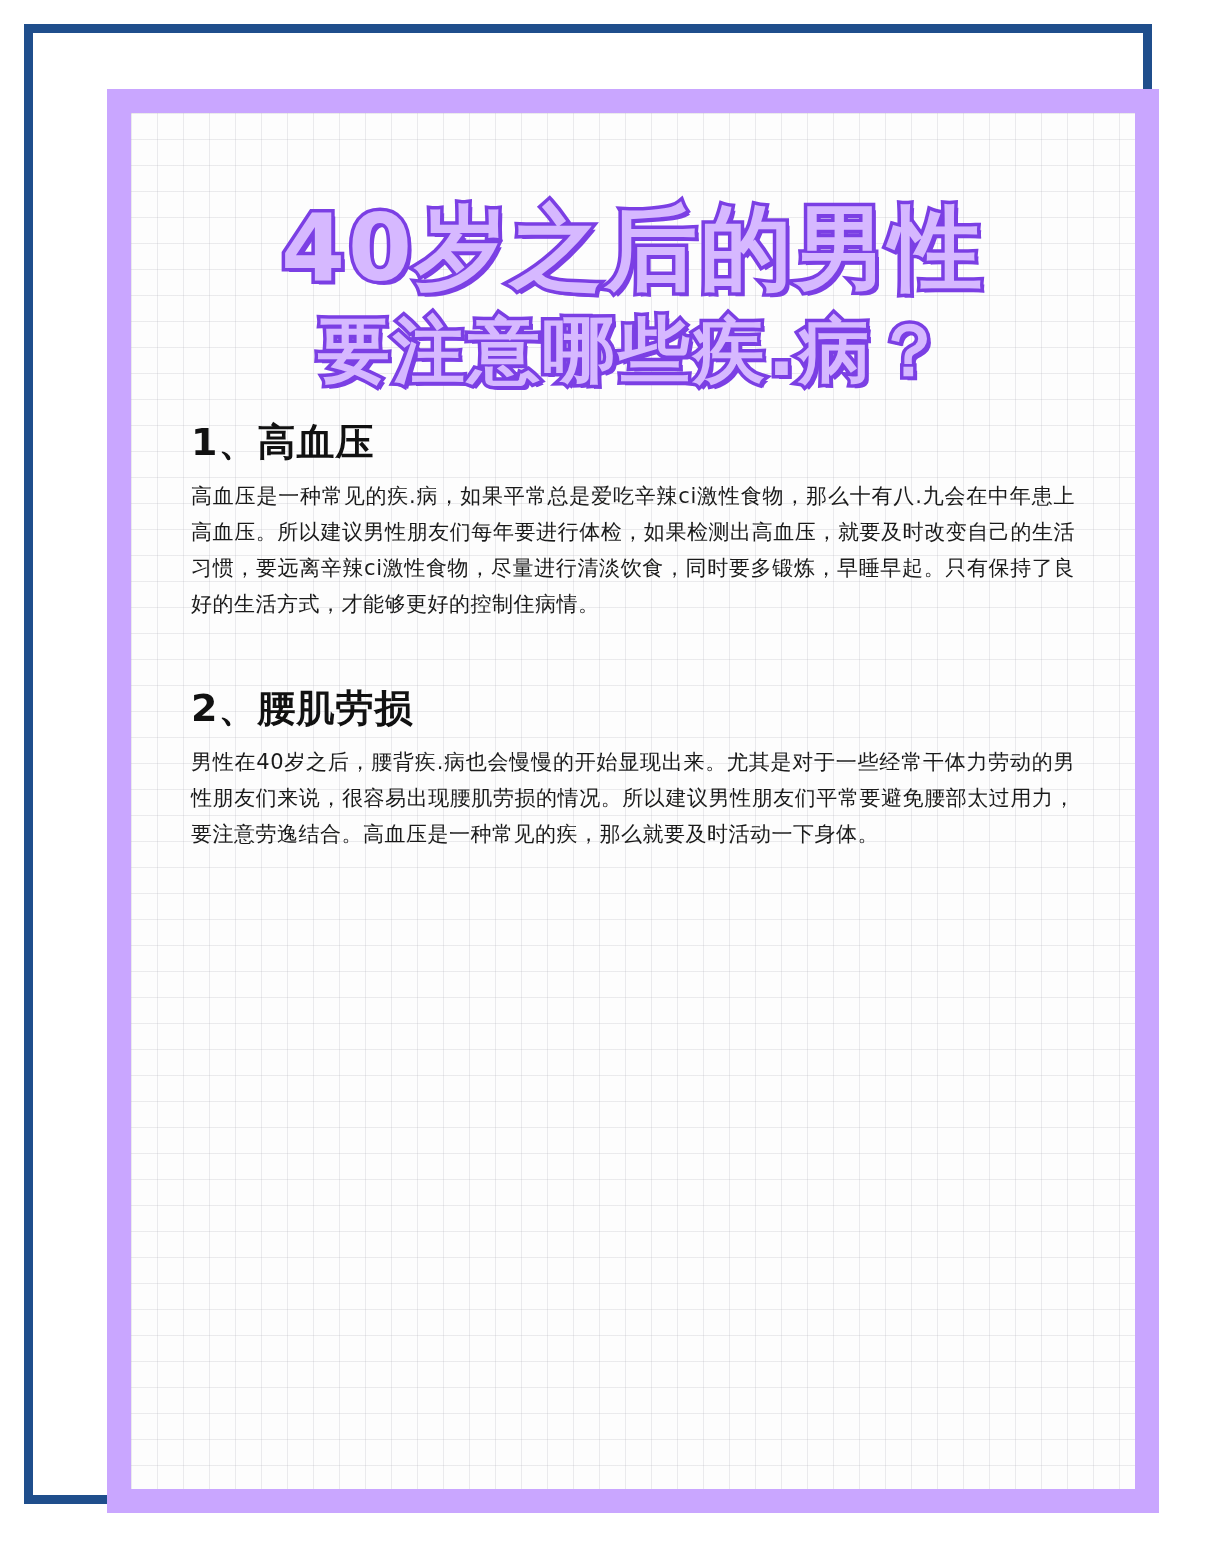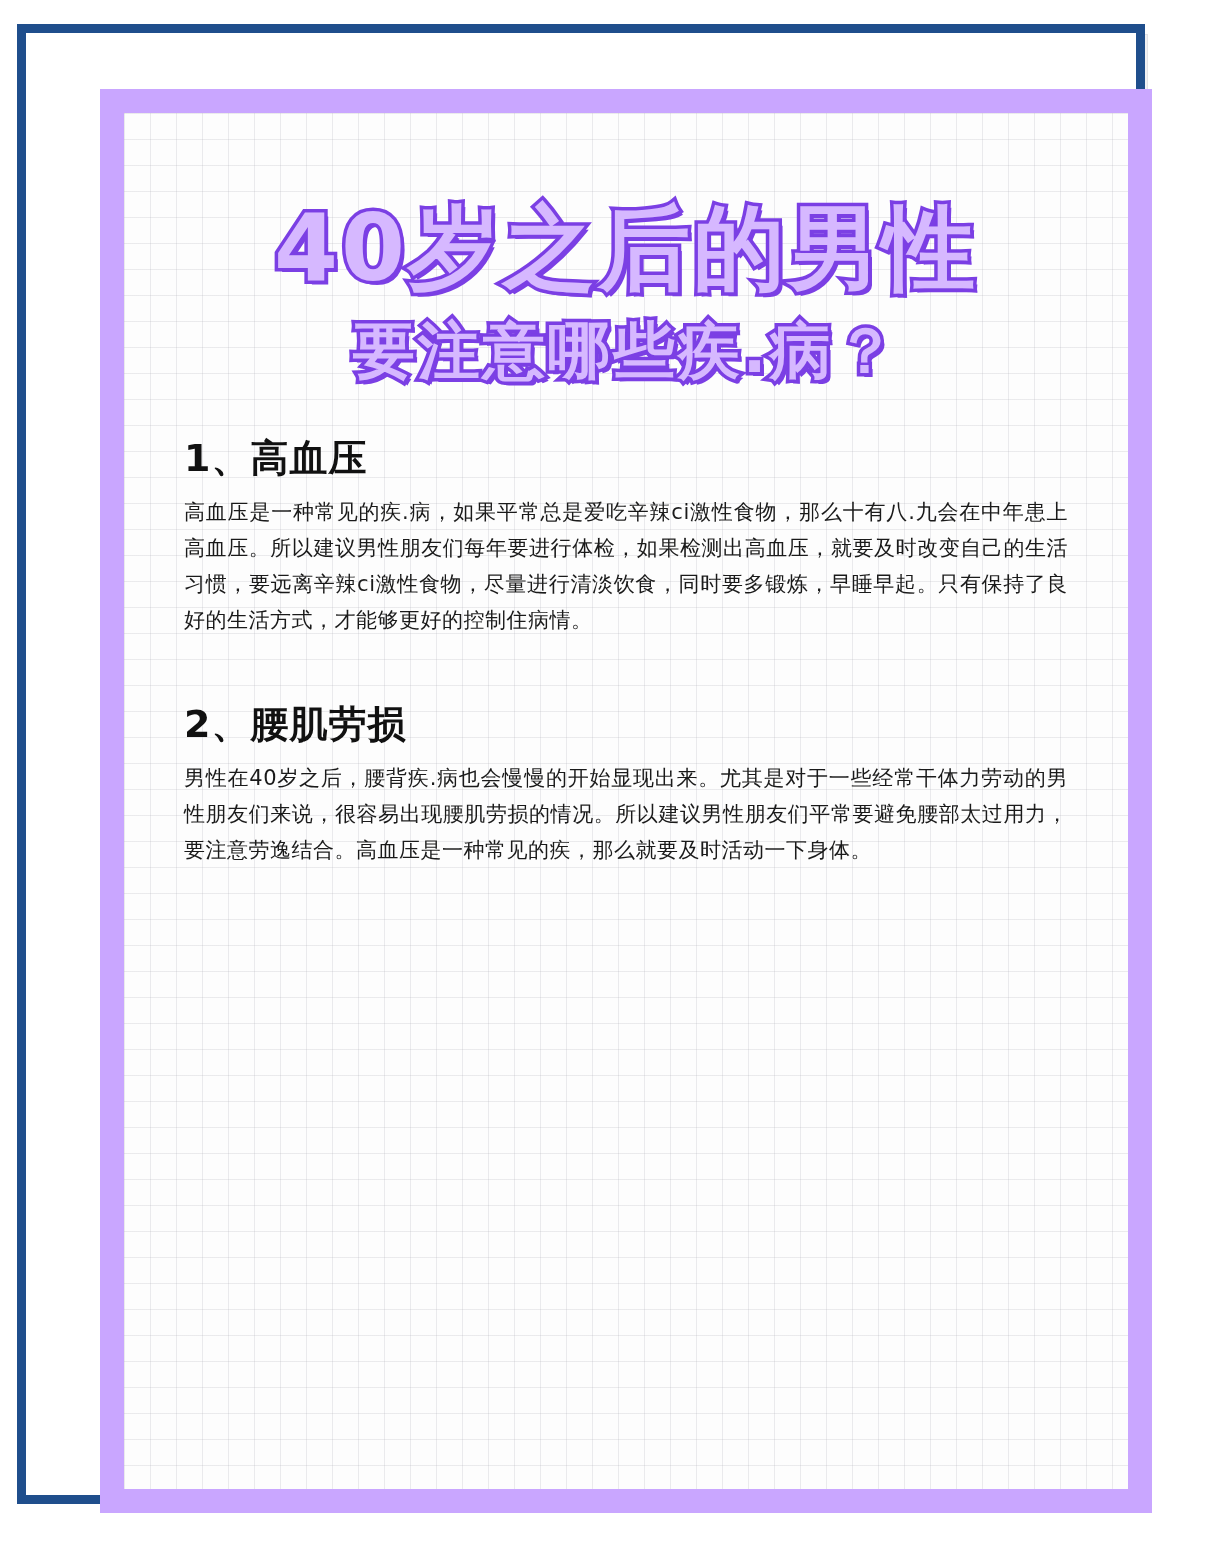--- a/index.html
+++ b/index.html
@@ -10,21 +10,21 @@
   body {
     width: 1212px;
     height: 1544px;
     font-family: "Liberation Sans", "DejaVu Sans", sans-serif;
     overflow: hidden;
   }
 
   
   .poster {
     position: absolute;
-    left: 17px;
+    left: 24px;
     top: 24px;
     width: 1128px;
     height: 1480px;
     box-sizing: border-box;
     border: 9px solid #1f4e8c;
     background: #ffffff;
   }
 
   
   .shadow-card {
@@ -85,27 +85,27 @@
     paint-order: stroke fill;
     text-shadow:
        4px 4px 0 #7b3fe4,
       -1px -1px 0 #7b3fe4;
   }
   .title-line1 {
     font-size: 92px;
     margin-top: 46px;
   }
   .title-line2 {
-    font-size: 62px;
-    margin-top: 10px;
+    font-size: 72px;
+    margin-top: 4px;
   }
 
   
   .section {
-    margin-top: 46px;
+    margin-top: 24px;
     padding: 0 18px;
   }
   .section h2 {
     font-family: "DejaVu Sans", sans-serif;
     font-size: 38px;
     font-weight: bold;
     color: #111111;
     margin: 0 0 10px 0;
     letter-spacing: 1px;
   }

